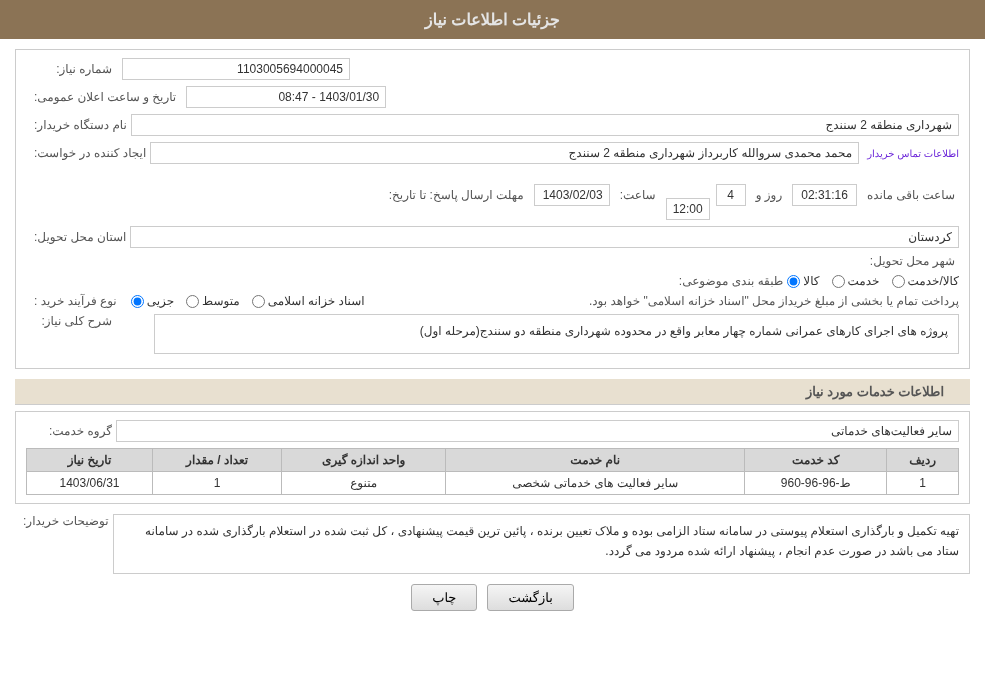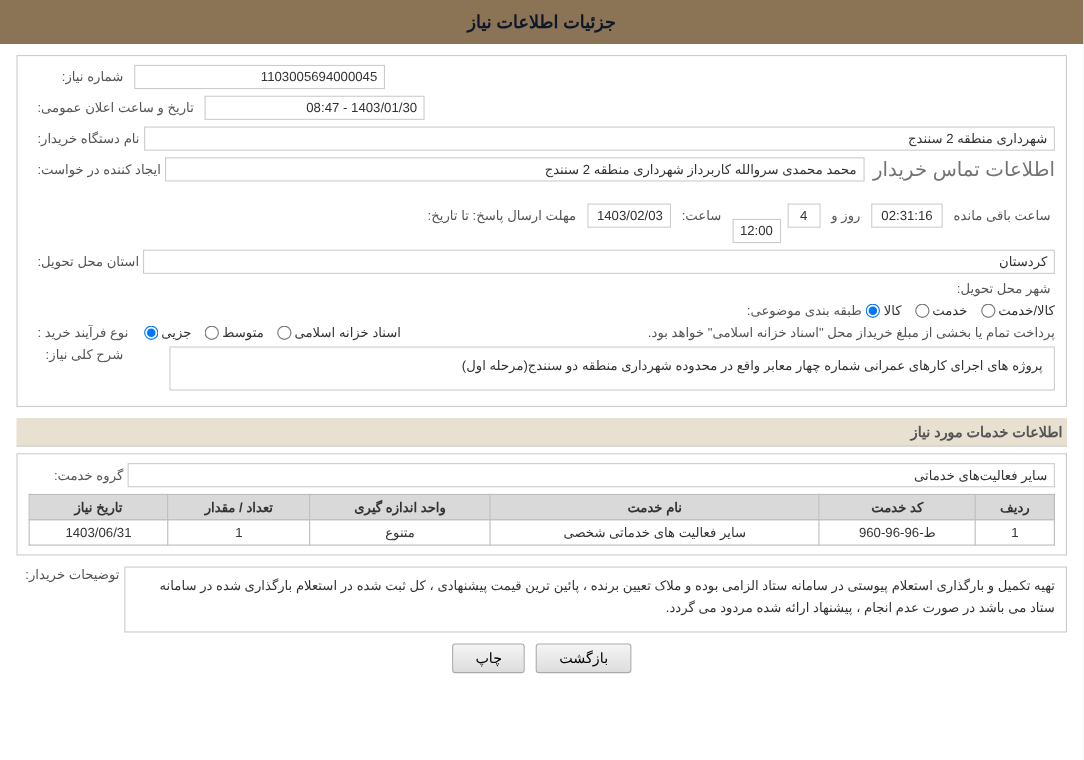--- a/index.html
+++ b/index.html
@@ -11,21 +11,21 @@
       color: #333;
     }
     .page-container {
       width: 985px;
       min-height: 691px;
       background: #fff;
       margin: 0 auto;
     }
     .header-bar {
       background: #8B7355;
-      color: #0f172a;
+      color: #e5e5e5;
       text-align: center;
       padding: 10px 0;
       font-size: 16px;
       font-weight: bold;
       letter-spacing: 1px;
     }
     .main-content {
       padding: 10px 15px;
     }
     .section-block {
@@ -56,29 +56,29 @@
     
     .row-شماره {
       justify-content: flex-end;
       gap: 6px;
     }
     .row-تاریخ {
       justify-content: flex-end;
       gap: 6px;
     }
     .link-text {
-      color: #737373;
+      color: #6d28d9;
       cursor: pointer;
-      font-size: 18px;
+      font-size: 10px;
     }
     .section-title {
       background: #e8e0d0;
       color: #555;
       font-weight: bold;
-      padding: 5px 4px;
+      padding: 5px 26px;
       margin-bottom: 6px;
       font-size: 13px;
       border-bottom: 1px solid #ccc;
     }
     .watermark-area {
       position: relative;
     }
     table {
       width: 100%;
       border-collapse: collapse;

